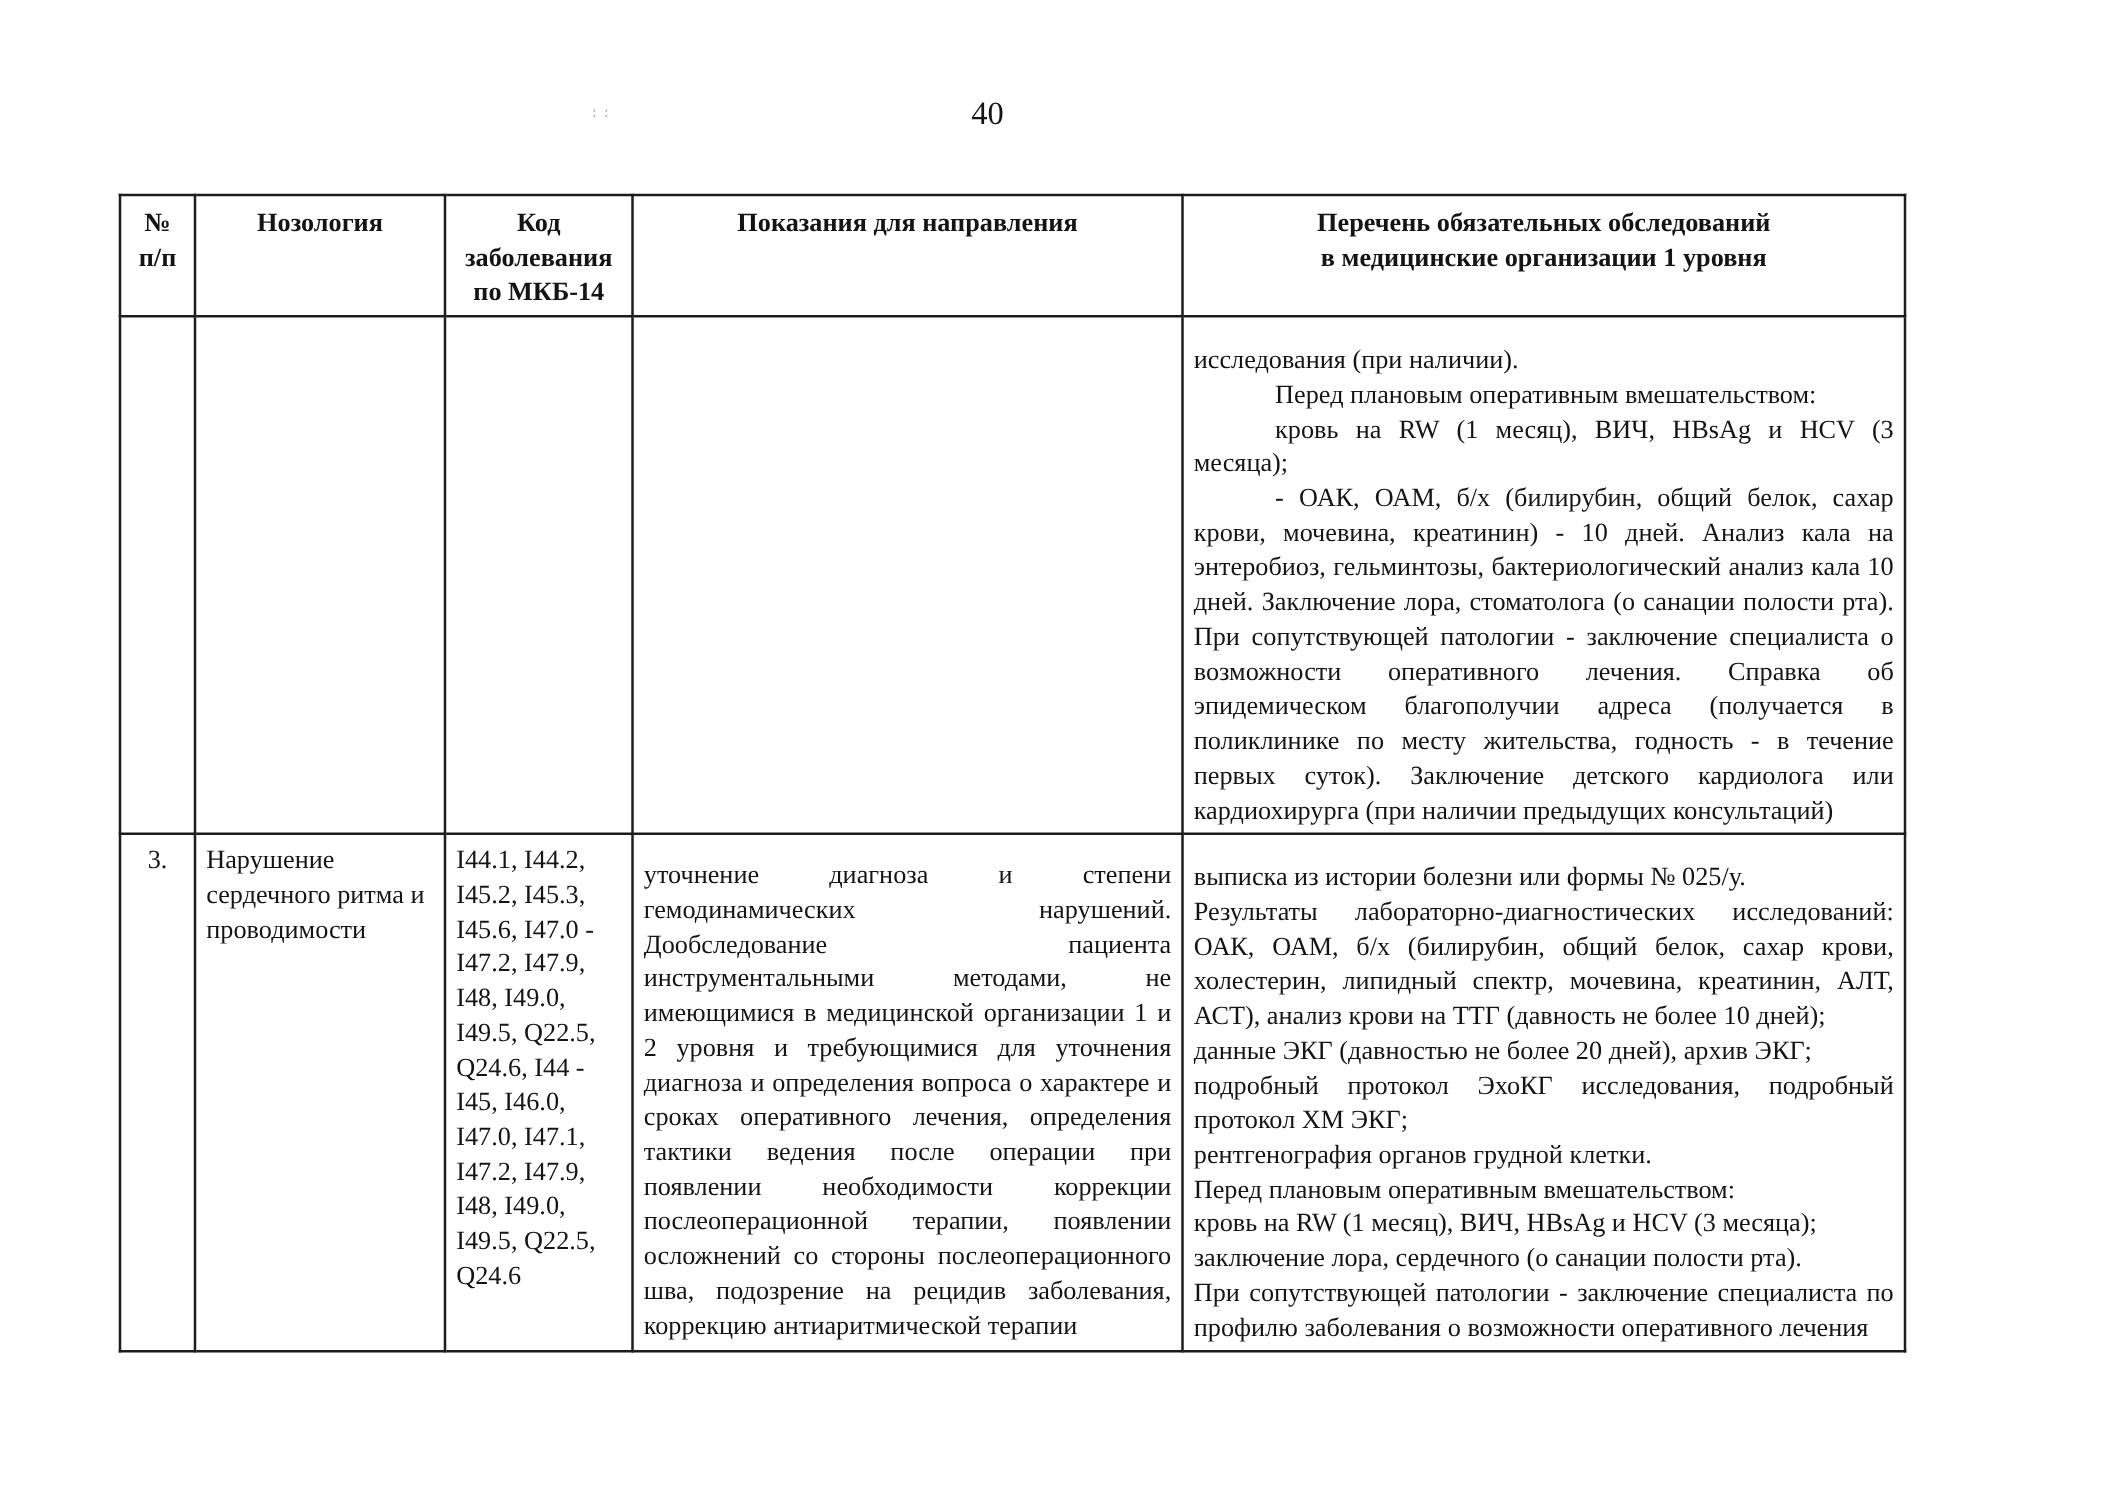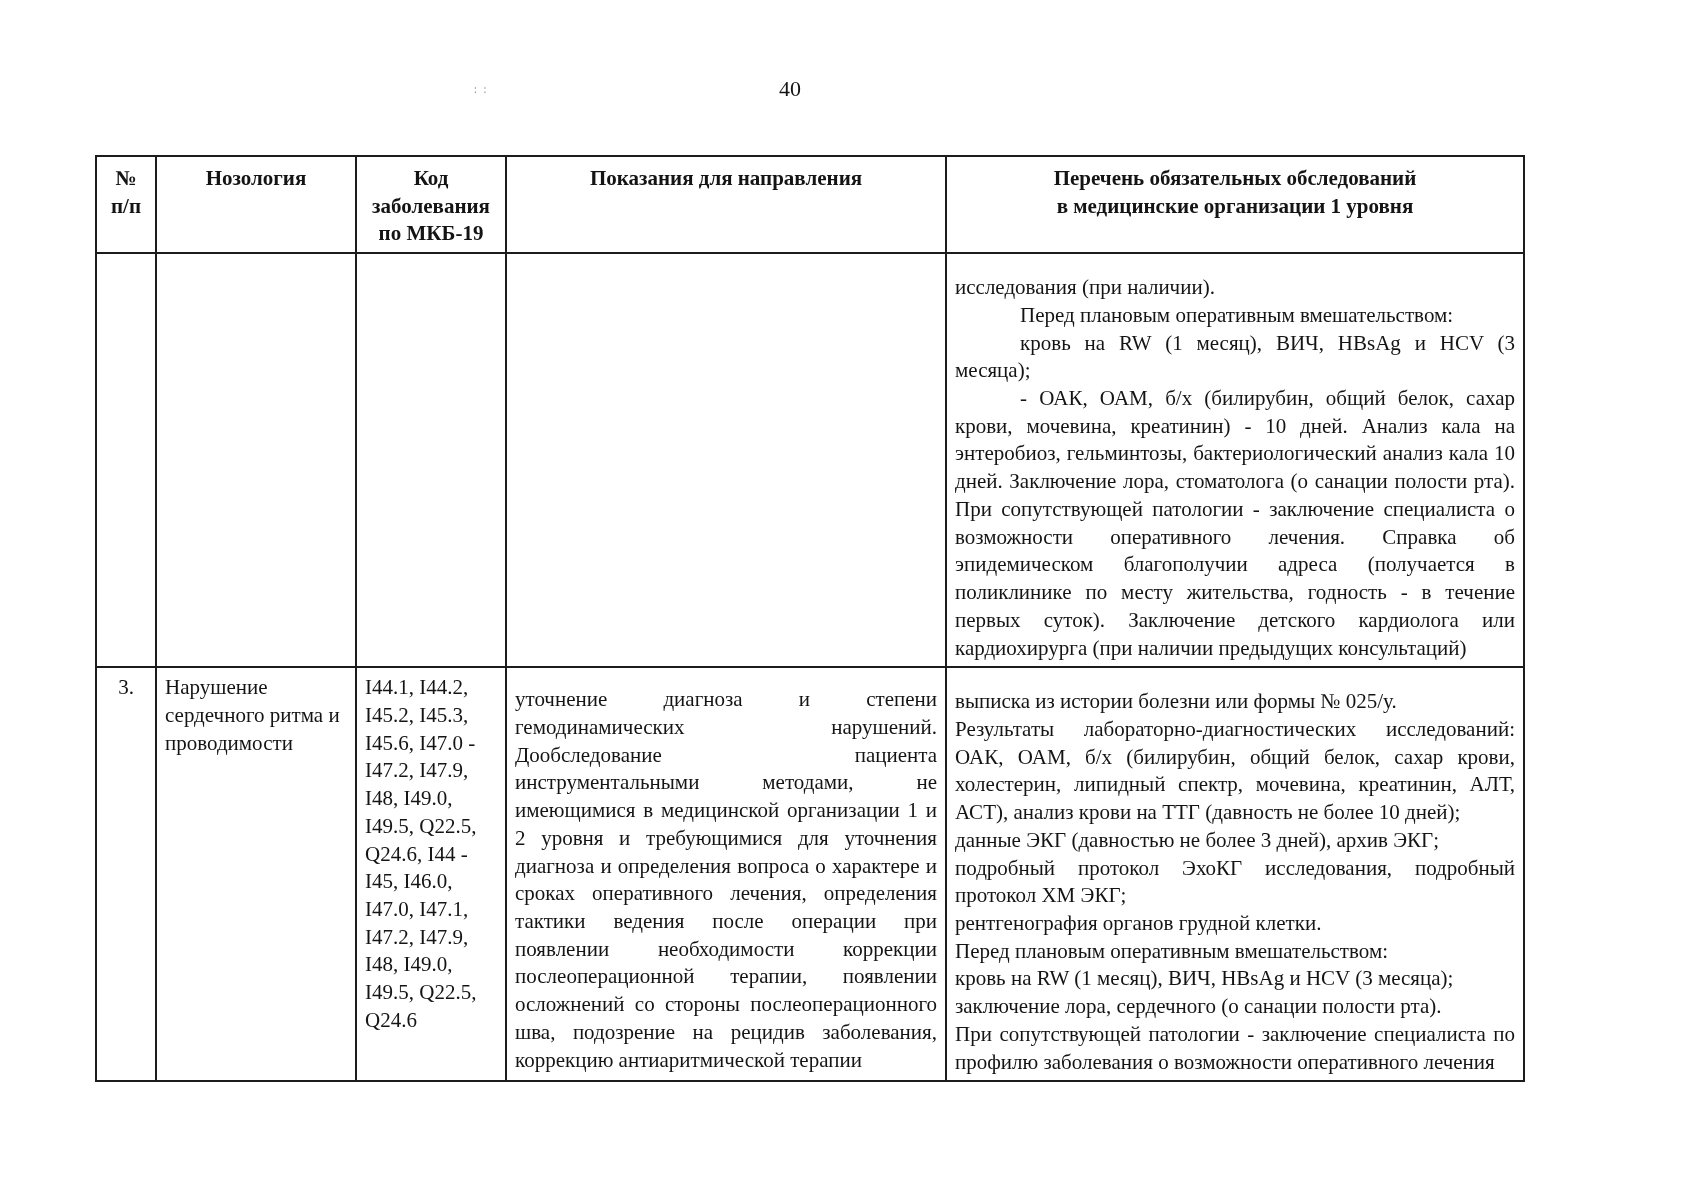--- a/index.html
+++ b/index.html
@@ -14,21 +14,21 @@
     font-family: "Liberation Serif", "DejaVu Serif", serif;
     color: #141414;
     overflow: hidden;
   }
   .page-number {
     position: absolute;
     top: 76px;
     left: 0;
     width: 1580px;
     text-align: center;
-    font-size: 22px;
+    font-size: 26px;
   }
   .scan-artifact {
     position: absolute;
     top: 84px;
     left: 474px;
     font-size: 11px;
     color: #9a9a9a;
     letter-spacing: 2px;
   }
   table.doc-table {
@@ -101,21 +101,21 @@
     <col style="width:440px">
     <col style="width:578px">
   </colgroup>
   <thead>
     <tr class="header-row">
       <th>№
 п/п</th>
       <th>Нозология</th>
       <th>Код
 заболевания
-по МКБ-19</th>
+по МКБ-14</th>
       <th>Показания для направления</th>
       <th>Перечень обязательных обследований
 в медицинские организации 1 уровня</th>
     </tr>
   </thead>
   <tbody>
     <tr class="body-row-1">
       <td class="cell-num"></td>
       <td class="cell-nosology"></td>
       <td class="cell-code"></td>
@@ -140,21 +140,21 @@
 I45, I46.0,
 I47.0, I47.1,
 I47.2, I47.9,
 I48, I49.0,
 I49.5, Q22.5,
 Q24.6</td>
       <td class="cell-indications">уточнение диагноза и степени гемодинамических нарушений. Дообследование пациента инструментальными методами, не имеющимися в медицинской организации 1 и 2 уровня и требующимися для уточнения диагноза и определения вопроса о характере и сроках оперативного лечения, определения тактики ведения после операции при появлении необходимости коррекции послеоперационной терапии, появлении осложнений со стороны послеоперационного шва, подозрение на рецидив заболевания, коррекцию антиаритмической терапии</td>
       <td class="cell-exams">
           <p>выписка из истории болезни или формы № 025/у.</p>
           <p>Результаты лабораторно-диагностических исследований: ОАК, ОАМ, б/х (билирубин, общий белок, сахар крови, холестерин, липидный спектр, мочевина, креатинин, АЛТ, АСТ), анализ крови на ТТГ (давность не более 10 дней);</p>
-          <p>данные ЭКГ (давностью не более 3 дней), архив ЭКГ;</p>
+          <p>данные ЭКГ (давностью не более 20 дней), архив ЭКГ;</p>
           <p>подробный протокол ЭхоКГ исследования, подробный протокол ХМ ЭКГ;</p>
           <p>рентгенография органов грудной клетки.</p>
           <p>Перед плановым оперативным вмешательством:</p>
           <p>кровь на RW (1 месяц), ВИЧ, HBsAg и HCV (3 месяца);</p>
           <p>заключение лора, сердечного (о санации полости рта).</p>
           <p>При сопутствующей патологии - заключение специалиста по профилю заболевания о возможности оперативного лечения</p>
         </td>
     </tr>
   </tbody>
 </table>

